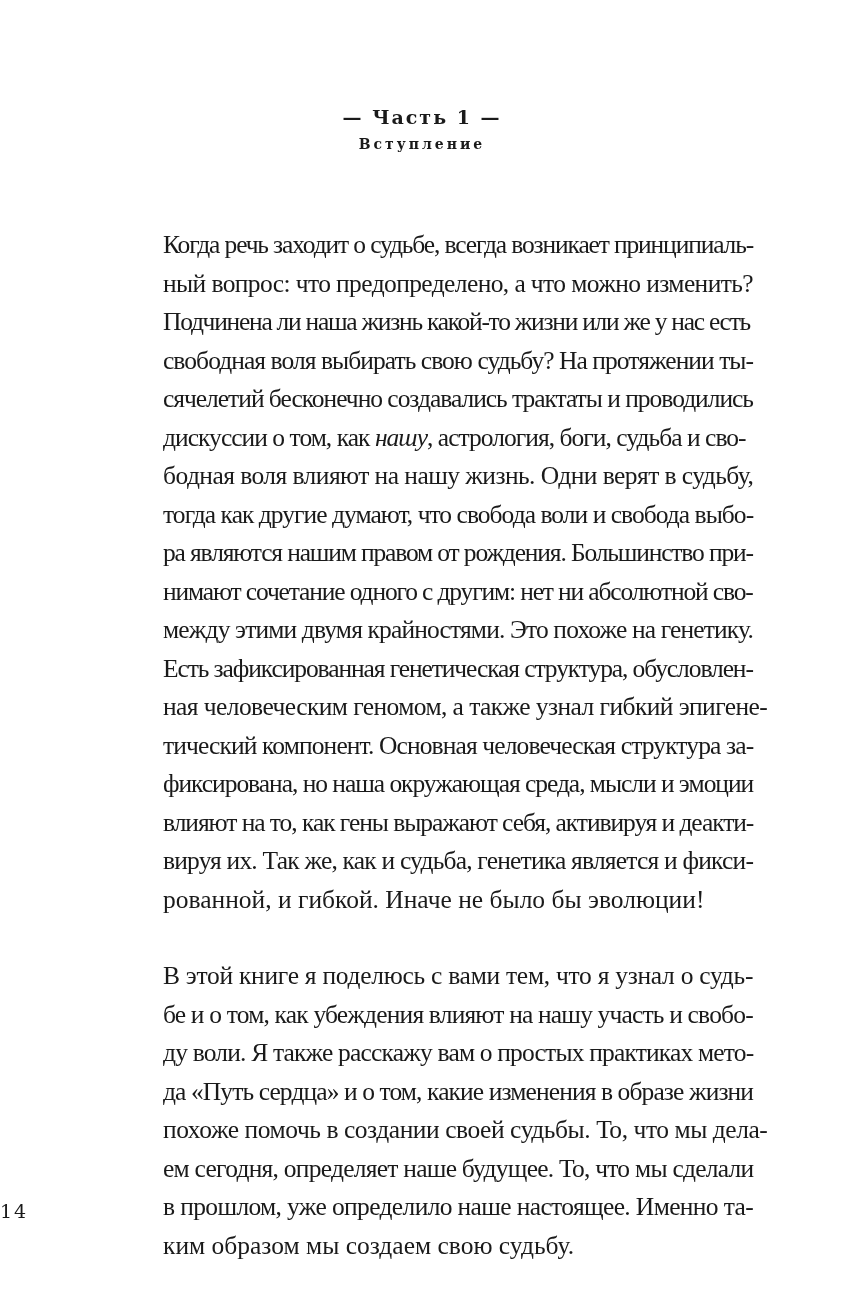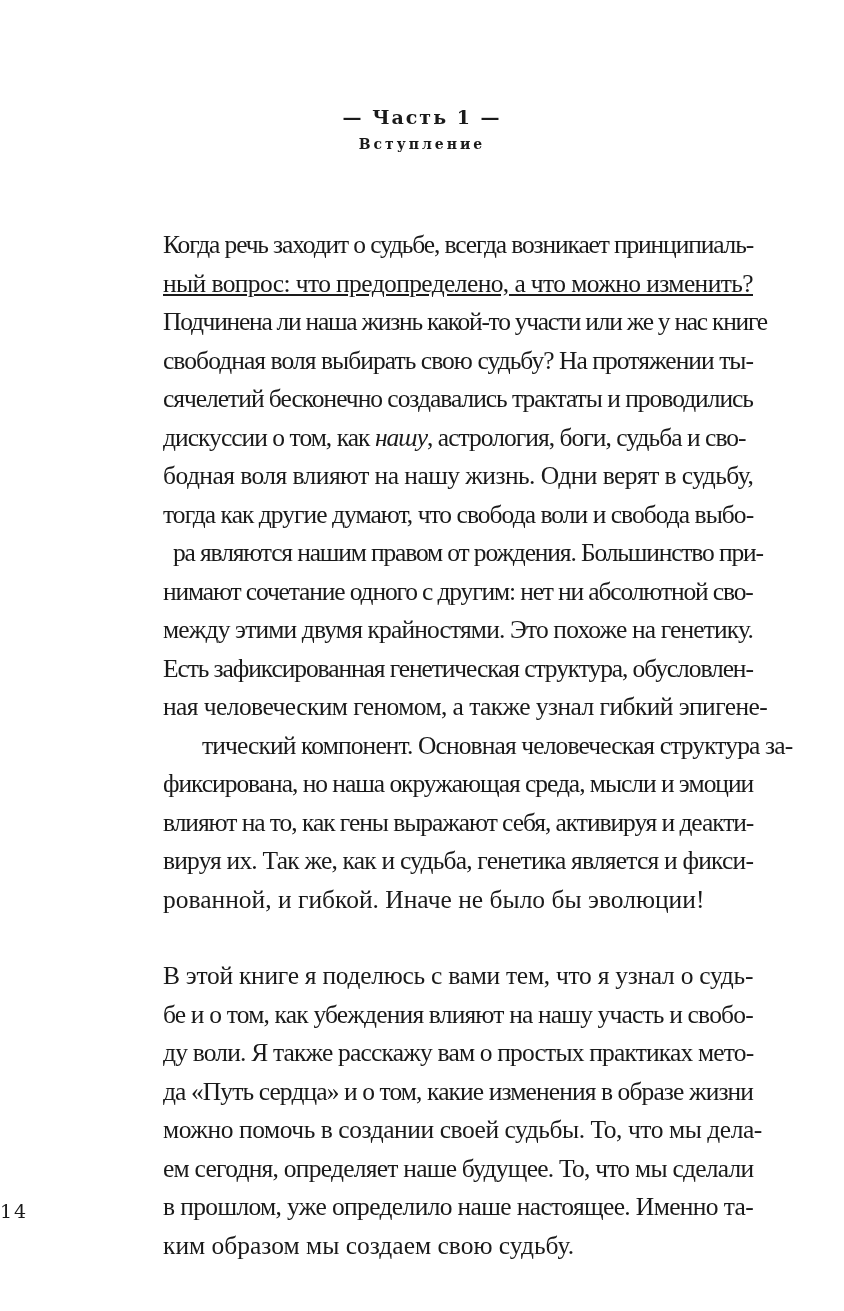--- a/index.html
+++ b/index.html
@@ -77,43 +77,43 @@
 <body>
 
 <div class="header">
   <div class="part-title">— Часть 1 —</div>
   <div class="section-title">Вступление</div>
 </div>
 
 <div class="body-text" id="body-text">
     <div class="para">
       <span class="line" style="display: block; width: 590px; letter-spacing: -1.13793px; text-align: left; text-align-last: left;">Когда речь заходит о судьбе, всегда возникает принципиаль-</span>
-      <span class="line" style="display: block; width: 590px; letter-spacing: -0.603774px; text-align: left; text-align-last: left; text-decoration: underline;">ный вопрос: что предопределено, а что можно изменить?</span>
-      <span class="line" style="display: block; width: 590px; letter-spacing: -1.26316px; text-align: left; text-align-last: left;">Подчинена ли наша жизнь какой-то участи или же у нас книге</span>
+      <span class="line" style="display: block; width: 590px; letter-spacing: -0.603774px; text-align: left; text-align-last: left;">ный вопрос: что предопределено, а что можно изменить?</span>
+      <span class="line" style="display: block; width: 590px; letter-spacing: -1.26316px; text-align: left; text-align-last: left;">Подчинена ли наша жизнь какой-то жизни или же у нас есть</span>
       <span class="line" style="display: block; width: 590px; letter-spacing: -0.944444px; text-align: left; text-align-last: left;">свободная воля выбирать свою судьбу? На протяжении ты-</span>
       <span class="line" style="display: block; width: 590px; letter-spacing: -1.01818px; text-align: left; text-align-last: left;">сячелетий бесконечно создавались трактаты и проводились</span>
       <span class="line" style="display: block; width: 590px; letter-spacing: -0.966102px; text-align: left; text-align-last: left;">дискуссии о том, как <em>нашу</em>, астрология, боги, судьба и сво-</span>
       <span class="line" style="display: block; width: 590px; letter-spacing: -0.555556px; text-align: left; text-align-last: left;">бодная воля влияют на нашу жизнь. Одни верят в судьбу,</span>
       <span class="line" style="display: block; width: 590px; letter-spacing: -0.964912px; text-align: left; text-align-last: left;">тогда как другие думают, что свобода воли и свобода выбо-</span>
-      <span class="line" style="display: block; width: 590px; letter-spacing: -1.14815px; text-align: left; text-align-last: left; margin-left: 10px;">ра являются нашим правом от рождения. Большинство при-</span>
+      <span class="line" style="display: block; width: 590px; letter-spacing: -1.14815px; text-align: left; text-align-last: left;">ра являются нашим правом от рождения. Большинство при-</span>
       <span class="line" style="display: block; width: 590px; letter-spacing: -1.14286px; text-align: left; text-align-last: left;">нимают сочетание одного с другим: нет ни абсолютной сво-</span>
       <span class="line" style="display: block; width: 590px; letter-spacing: -0.851852px; text-align: left; text-align-last: left;">между этими двумя крайностями. Это похоже на генетику.</span>
       <span class="line" style="display: block; width: 590px; letter-spacing: -1.08929px; text-align: left; text-align-last: left;">Есть зафиксированная генетическая структура, обусловлен-</span>
       <span class="line" style="display: block; width: 590px; letter-spacing: -0.574074px; text-align: left; text-align-last: left;">ная человеческим геномом, а также узнал гибкий эпигене-</span>
-      <span class="line" style="display: block; width: 590px; letter-spacing: -0.872727px; text-align: left; text-align-last: left; margin-left: 39px;">тический компонент. Основная человеческая структура за-</span>
+      <span class="line" style="display: block; width: 590px; letter-spacing: -0.872727px; text-align: left; text-align-last: left;">тический компонент. Основная человеческая структура за-</span>
       <span class="line" style="display: block; width: 590px; letter-spacing: -1.03774px; text-align: left; text-align-last: left;">фиксирована, но наша окружающая среда, мысли и эмоции</span>
       <span class="line" style="display: block; width: 590px; letter-spacing: -1.05263px; text-align: left; text-align-last: left;">влияют на то, как гены выражают себя, активируя и деакти-</span>
       <span class="line" style="display: block; width: 590px; letter-spacing: -0.793103px; text-align: left; text-align-last: left;">вируя их. Так же, как и судьба, генетика является и фикси-</span>
       <span class="line last" style="display: block; width: 590px; text-align: left; text-align-last: left;">рованной, и гибкой. Иначе не было бы эволюции!</span>
     </div>
     <div class="para">
       <span class="line" style="display: block; width: 590px; letter-spacing: -0.272727px; text-align: right; text-align-last: left;">В этой книге я поделюсь с вами тем, что я узнал о судь-</span>
       <span class="line" style="display: block; width: 590px; letter-spacing: -0.821429px; text-align: left; text-align-last: left;">бе и о том, как убеждения влияют на нашу участь и свобо-</span>
       <span class="line" style="display: block; width: 590px; letter-spacing: -0.818182px; text-align: left; text-align-last: left;">ду воли. Я также расскажу вам о простых практиках мето-</span>
       <span class="line" style="display: block; width: 590px; letter-spacing: -0.892857px; text-align: left; text-align-last: left;">да «Путь сердца» и о том, какие изменения в образе жизни</span>
-      <span class="line" style="display: block; width: 590px; letter-spacing: -0.444444px; text-align: left; text-align-last: left;">можно помочь в создании своей судьбы. То, что мы дела-</span>
+      <span class="line" style="display: block; width: 590px; letter-spacing: -0.444444px; text-align: left; text-align-last: left;">похоже помочь в создании своей судьбы. То, что мы дела-</span>
       <span class="line" style="display: block; width: 590px; letter-spacing: -0.745455px; text-align: left; text-align-last: left;">ем сегодня, определяет наше будущее. То, что мы сделали</span>
       <span class="line" style="display: block; width: 590px; letter-spacing: -0.634615px; text-align: left; text-align-last: left;">в прошлом, уже определило наше настоящее. Именно та-</span>
       <span class="line last" style="display: block; width: 590px; text-align: right; text-align-last: left;">ким образом мы создаем свою судьбу.</span>
     </div>
   </div>
 
 <div class="page-number">14</div>
 
 </body></html>

